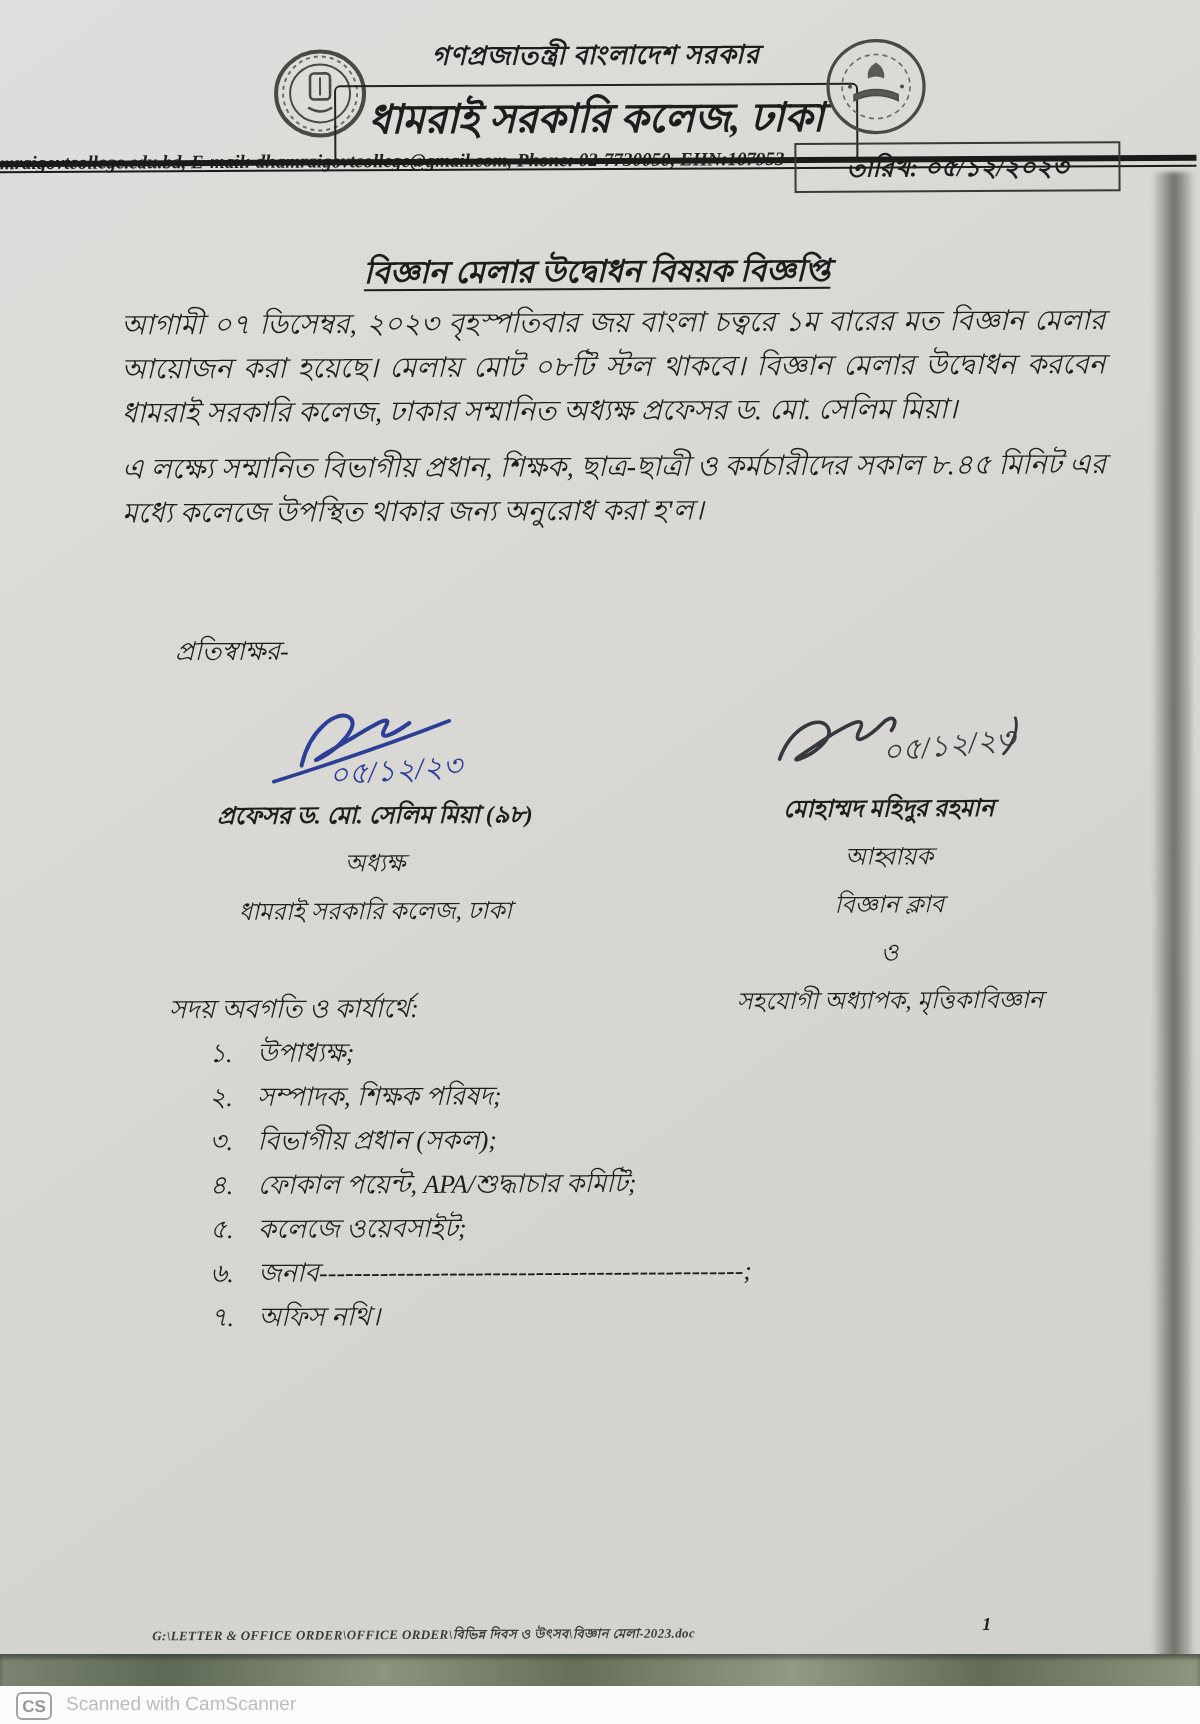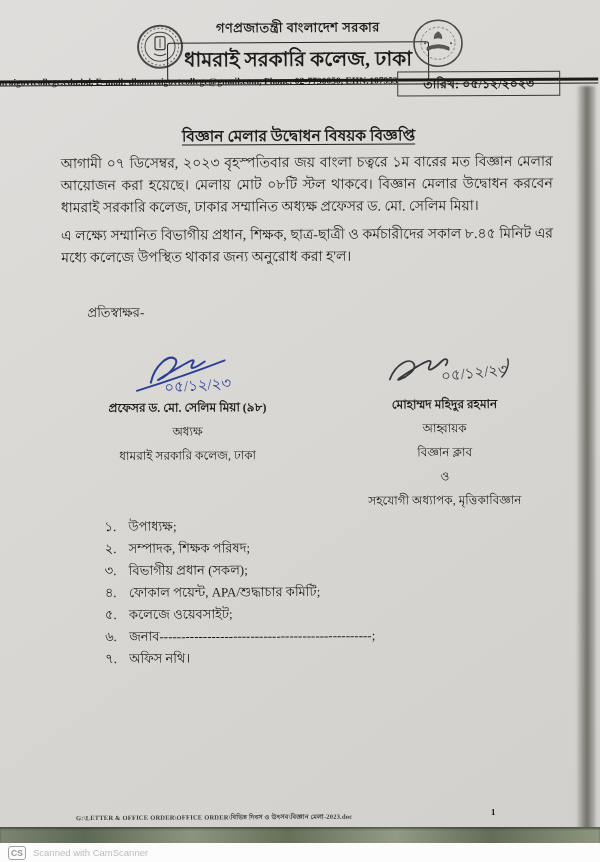--- a/index.html
+++ b/index.html
@@ -5,20 +5,21 @@
   * { margin: 0; padding: 0; box-sizing: border-box; }
   html, body { width: 600px; height: 862px; overflow: hidden; }
   body {
     font-family: "Liberation Serif", "DejaVu Serif", serif;
     background: #fbfbfb;
   }
   .page {
     position: absolute; left: 0; top: 0; width: 600px; height: 843px;
     background: linear-gradient(145deg, #dfdedc 0%, #d8d7d3 45%, #d1d0cc 100%);
     overflow: hidden;
+    font-style: italic;
   }
   .content {
     position: absolute; left: 0; top: 0; width: 600px; height: 843px;
     transform: rotate(-0.3deg);
     color: #1e1d1b;
   }
   
   .letterhead { position: absolute; top: 18px; left: 0; width: 600px; height: 60px; }
   .seal { position: absolute; top: 4px; }
   .seal.left { left: 138px; }
@@ -48,21 +49,21 @@
   }
   
   .doc-title {
     position: absolute; top: 124px; left: 0; width: 600px;
     text-align: center; font-size: 15.5px; font-weight: bold;
     text-decoration: underline; text-underline-offset: 3px;
   }
   .para { position: absolute; left: 62px; width: 492px; font-size: 14px; line-height: 22px; text-align: justify; }
   .para-1 { top: 152px; }
   .para-2 { top: 224px; }
-  .countersign { position: absolute; top: 302px; left: 88px; font-size: 13px; }
+  .countersign { position: absolute; top: 315px; left: 88px; font-size: 13px; }
   
   .sig-block { position: absolute; text-align: center; }
   .sig-left { top: 348px; left: 80px; width: 215px; }
   .sig-right { top: 352px; left: 332px; width: 225px; }
   .sig-svg { display: block; margin: 0 auto; }
   .sig-name { font-size: 12px; font-weight: bold; margin-top: 2px; }
   .sig-line { font-size: 12px; margin-top: 4px; }
   
   .dist-heading { position: absolute; top: 494px; left: 84px; font-size: 13px; }
   .dist-list { position: absolute; top: 515px; left: 104px; width: 420px; }
@@ -157,20 +158,21 @@
         <path d="M158,8 C160,14 156,22 152,26" fill="none" stroke="#37383d" stroke-width="1.4" stroke-linecap="round"></path>
         <text x="92" y="30" font-size="15" fill="#37383d" transform="rotate(-6 92 30)">০৫/১২/২৩</text>
       </svg>
       <div class="sig-name">মোহাম্মদ মহিদুর রহমান</div>
       <div class="sig-line">আহ্বায়ক</div>
       <div class="sig-line">বিজ্ঞান ক্লাব</div>
       <div class="sig-line">ও</div>
       <div class="sig-line">সহযোগী অধ্যাপক, মৃত্তিকাবিজ্ঞান</div>
     </div>
 
+    <div class="dist-heading">সদয় অবগতি ও কার্যার্থে:</div>
     <div class="dist-list">
       <div class="dist-item"><span class="dist-num">১.</span><span>উপাধ্যক্ষ;</span></div>
       <div class="dist-item"><span class="dist-num">২.</span><span>সম্পাদক, শিক্ষক পরিষদ;</span></div>
       <div class="dist-item"><span class="dist-num">৩.</span><span>বিভাগীয় প্রধান (সকল);</span></div>
       <div class="dist-item"><span class="dist-num">৪.</span><span>ফোকাল পয়েন্ট, APA/শুদ্ধাচার কমিটি;</span></div>
       <div class="dist-item"><span class="dist-num">৫.</span><span>কলেজে ওয়েবসাইট;</span></div>
       <div class="dist-item"><span class="dist-num">৬.</span><span>জনাব-------------------------------------------------;</span></div>
       <div class="dist-item"><span class="dist-num">৭.</span><span>অফিস নথি।</span></div>
     </div>
 

